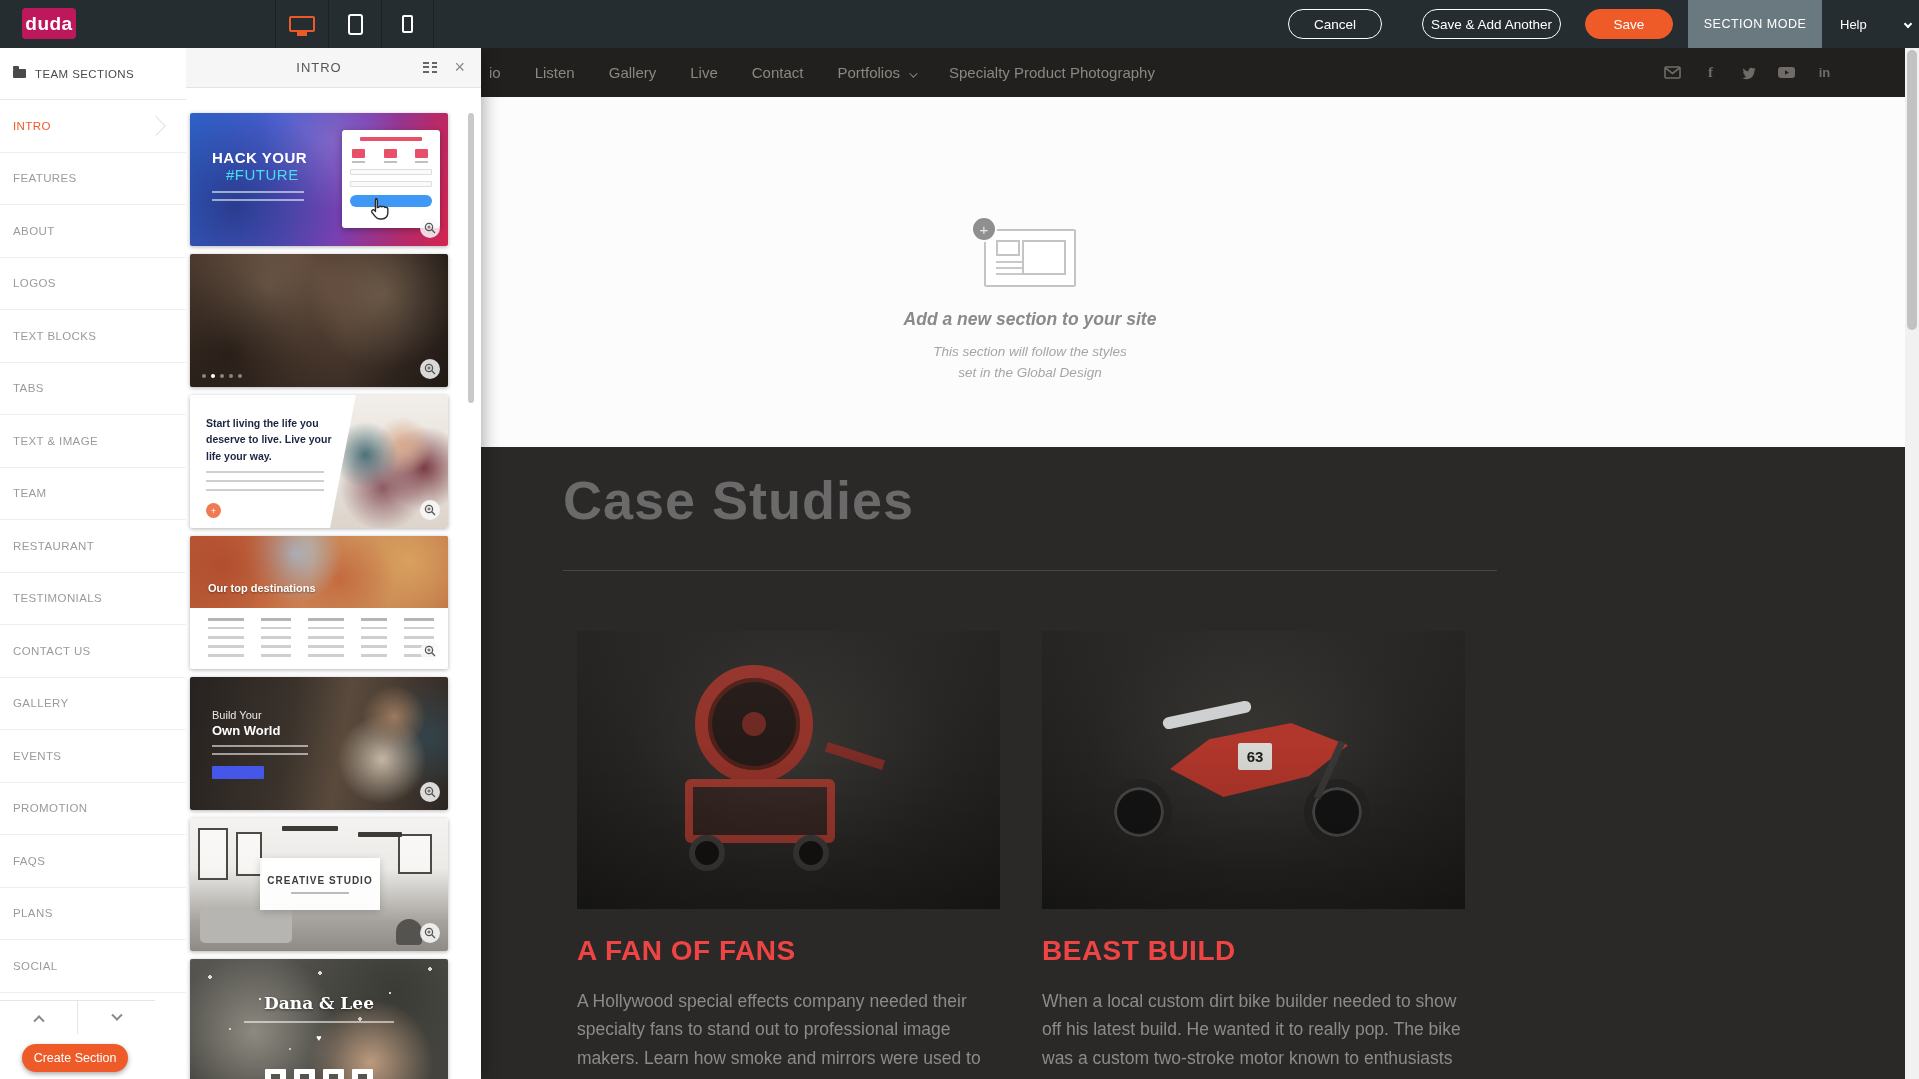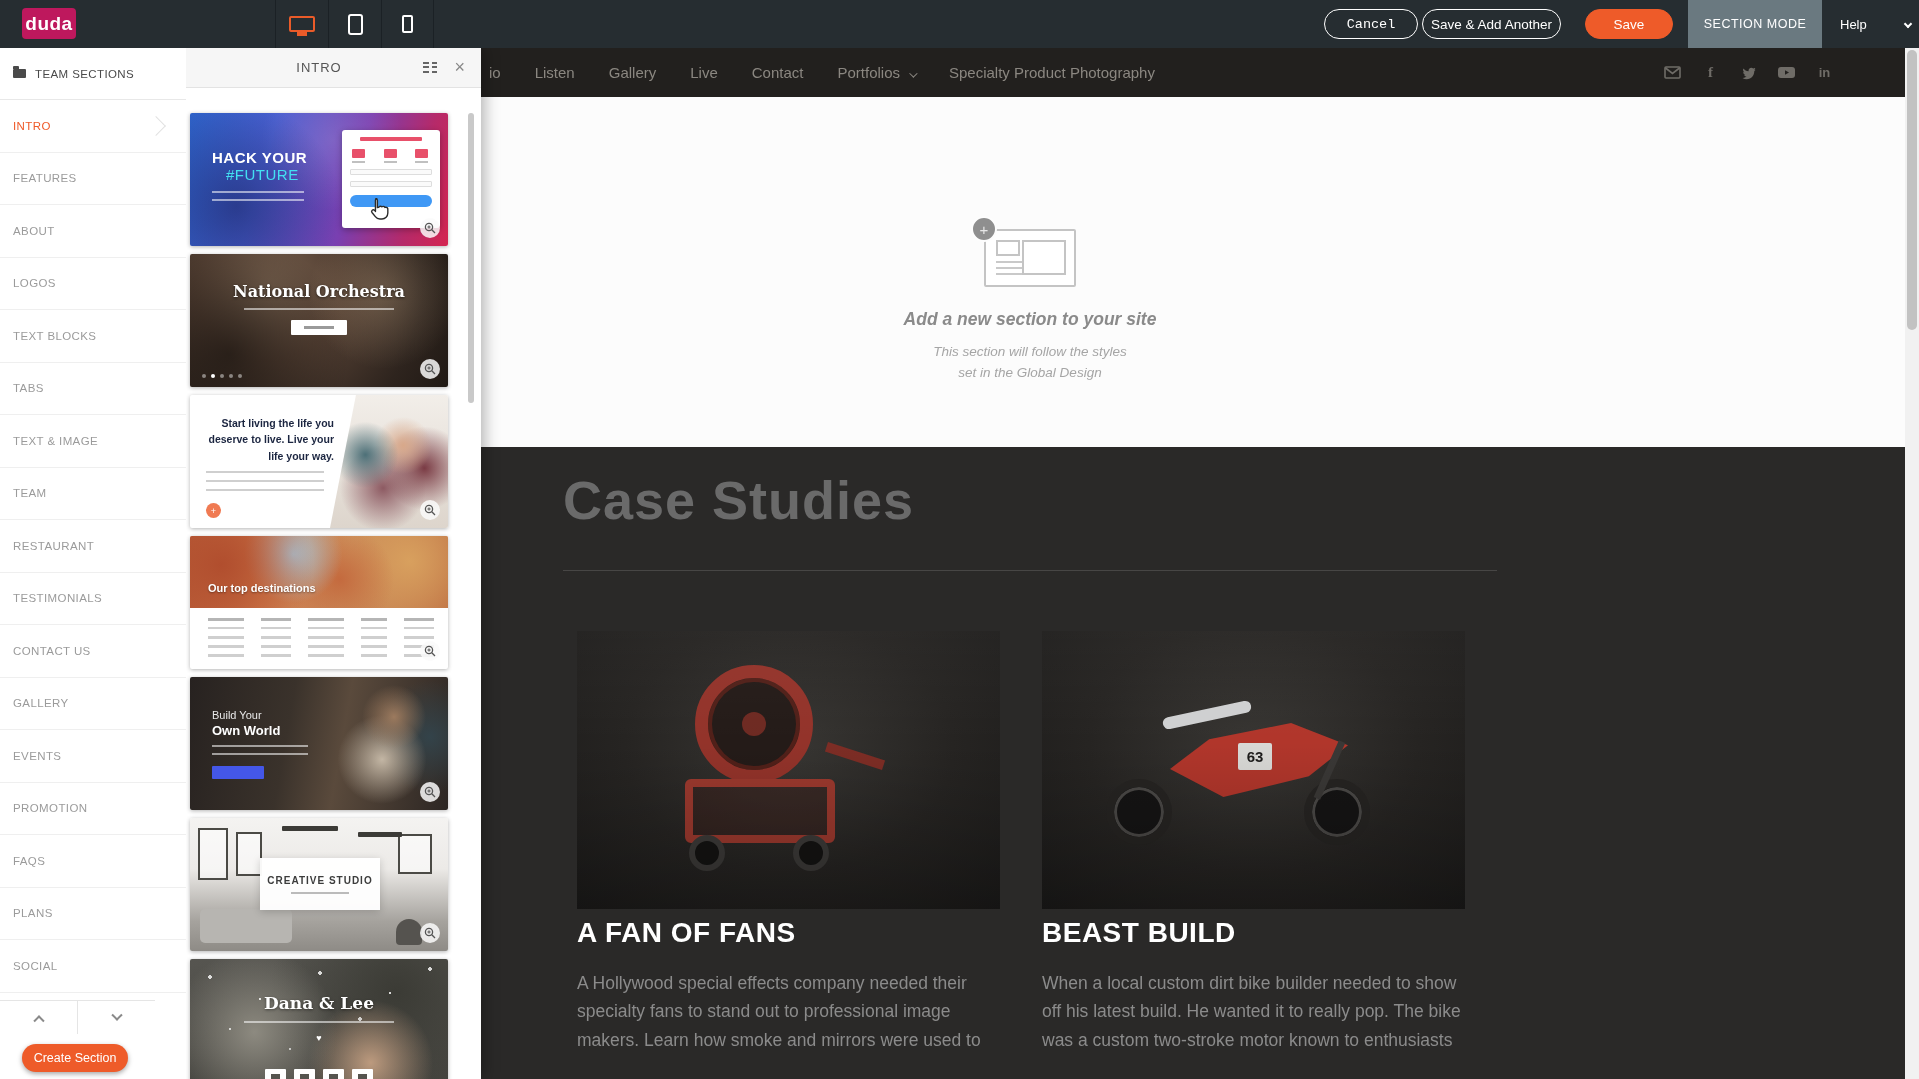--- a/index.html
+++ b/index.html
@@ -52,21 +52,21 @@
 
   .case-section { position:absolute; left:0; top:399px; width:1750px; height:632px; background:#2a2928; }
   .case-heading { position:absolute; left:408px; top:22px; font-size:54px; font-weight:bold; color:#6a6a6a; letter-spacing:1px; }
   .case-rule { position:absolute; left:408px; top:123px; width:934px; border-top:1px solid #474645; }
   .cards { position:absolute; left:422px; top:184px; display:flex; gap:42px; }
   .card { width:423px; }
   .card-img { width:423px; height:278px; position:relative; overflow:hidden;
               background:radial-gradient(ellipse at 50% 42%, #383633 0%, #262422 55%, #1c1b1a 100%); }
   .card-img::after { content:""; position:absolute; inset:0;
               background:linear-gradient(to bottom, rgba(255,255,255,.03), transparent 40%, rgba(0,0,0,.25)); }
-  .card-title { margin-top:8px; font-size:28px; font-weight:bold; color:#ffffff; letter-spacing:.5px; }
+  .card-title { margin-top:26px; font-size:28px; font-weight:bold; color:#ef4444; letter-spacing:.5px; }
   .card-body { margin-top:20px; font-size:17.5px; color:#8b8b8b; line-height:1.62; }
 
   
   .fan-ring { position:absolute; left:118px; top:34px; width:118px; height:118px; border-radius:50%;
               border:13px solid #93332a; background:#241b18; box-shadow:inset 0 0 0 4px #512019; }
   .fan-hub { position:absolute; left:165px; top:81px; width:24px; height:24px; border-radius:50%; background:#6e2a22; }
   .fan-cart { position:absolute; left:108px; top:148px; width:150px; height:64px; border:8px solid #9c392e;
               border-radius:6px; background:rgba(70,30,24,.35); }
   .fan-wheel { position:absolute; top:204px; width:36px; height:36px; border-radius:50%; background:#141312; border:6px solid #3c3a38; }
   .fan-pipe { position:absolute; left:248px; top:120px; width:60px; height:10px; background:#7d2d25; transform:rotate(18deg); }
@@ -159,21 +159,21 @@
 
   
   .t-life { background:#fff; }
   .life-photo { position:absolute; right:0; top:0; width:118px; height:133px;
         background:radial-gradient(circle at 30% 45%, #4d7078 0%, transparent 30%),
                    radial-gradient(circle at 62% 38%, #d8a88a 0%, transparent 26%),
                    radial-gradient(circle at 80% 55%, #7a3b44 0%, transparent 35%),
                    radial-gradient(circle at 45% 70%, #8d5a62 0%, transparent 38%),
                    linear-gradient(#f2eee9, #ddd5cc);
         clip-path:polygon(22% 0, 100% 0, 100% 100%, 0 100%); }
-  .life-title { position:absolute; left:16px; top:20px; width:128px; font-size:10.5px; font-weight:800; color:#1b2540; line-height:1.55;text-align:right; }
+  .life-title { position:absolute; left:16px; top:20px; width:128px; font-size:10.5px; font-weight:800; color:#1b2540; line-height:1.55; }
   .life-par { position:absolute; left:16px; top:76px; width:118px; height:24px; }
   .life-dot { position:absolute; left:16px; top:108px; width:15px; height:15px; border-radius:50%; background:#f07a52;
               color:#fff; font-size:9px; display:flex; align-items:center; justify-content:center; }
 
   
   .t-dest { background:#fff; }
   .dest-img { position:absolute; left:0; top:0; width:258px; height:72px;
         background:radial-gradient(circle at 12% 40%, #b14e2e 0%, transparent 40%),
                    radial-gradient(circle at 40% 25%, #a9c4d4 0%, transparent 30%),
                    radial-gradient(circle at 58% 60%, #c46a3e 0%, transparent 35%),
@@ -332,21 +332,21 @@
       <div class="dev-cell">
           <span class="ic-desktop"></span>
         </div>
       <div class="dev-cell">
           <span class="ic-tablet"></span>
         </div>
       <div class="dev-cell">
           <span class="ic-phone"></span>
         </div>
     </div>
-    <button class="pill" style="left:1324px;width:94px;font-family:Liberation Mono, monospace;">Cancel</button>
+    <button class="pill" style="left:1288px;width:94px;">Cancel</button>
     <button class="pill" style="left:1422px;width:139px;">Save &amp; Add Another</button>
     <button class="pill orange" style="left:1585px;width:88px;">Save</button>
     <div class="mode-flag">SECTION MODE</div>
     <div class="help">
       <span>Help</span>
       <span class="chev" style="width:6px;height:6px;"></span>
     </div>
   </div>
 
   <div class="sidebar">
@@ -422,27 +422,20 @@
           <svg width="12" height="12" viewBox="0 0 12 12">
               <circle cx="5" cy="5" r="3.6" fill="none" stroke="#555" stroke-width="1.3"></circle>
               <line x1="7.8" y1="7.8" x2="11" y2="11" stroke="#555" stroke-width="1.3"></line>
               <line x1="3.4" y1="5" x2="6.6" y2="5" stroke="#555" stroke-width="1"></line>
               <line x1="5" y1="3.4" x2="5" y2="6.6" stroke="#555" stroke-width="1"></line>
             </svg>
         </span>
       </div>
 
       <div class="thumb t-orch">
-        <div class="orch-inner">
-          <div class="orch-title">National Orchestra</div>
-          <div class="orch-sub bars"></div>
-          <div class="orch-btn">
-              <i></i>
-            </div>
-        </div>
         <div class="dots">
             <i></i>
             <i class="on"></i>
             <i></i>
             <i></i>
             <i></i>
           </div>
         <span class="zoom-ic">
           <svg width="12" height="12" viewBox="0 0 12 12">
               <circle cx="5" cy="5" r="3.6" fill="none" stroke="#555" stroke-width="1.3"></circle>

